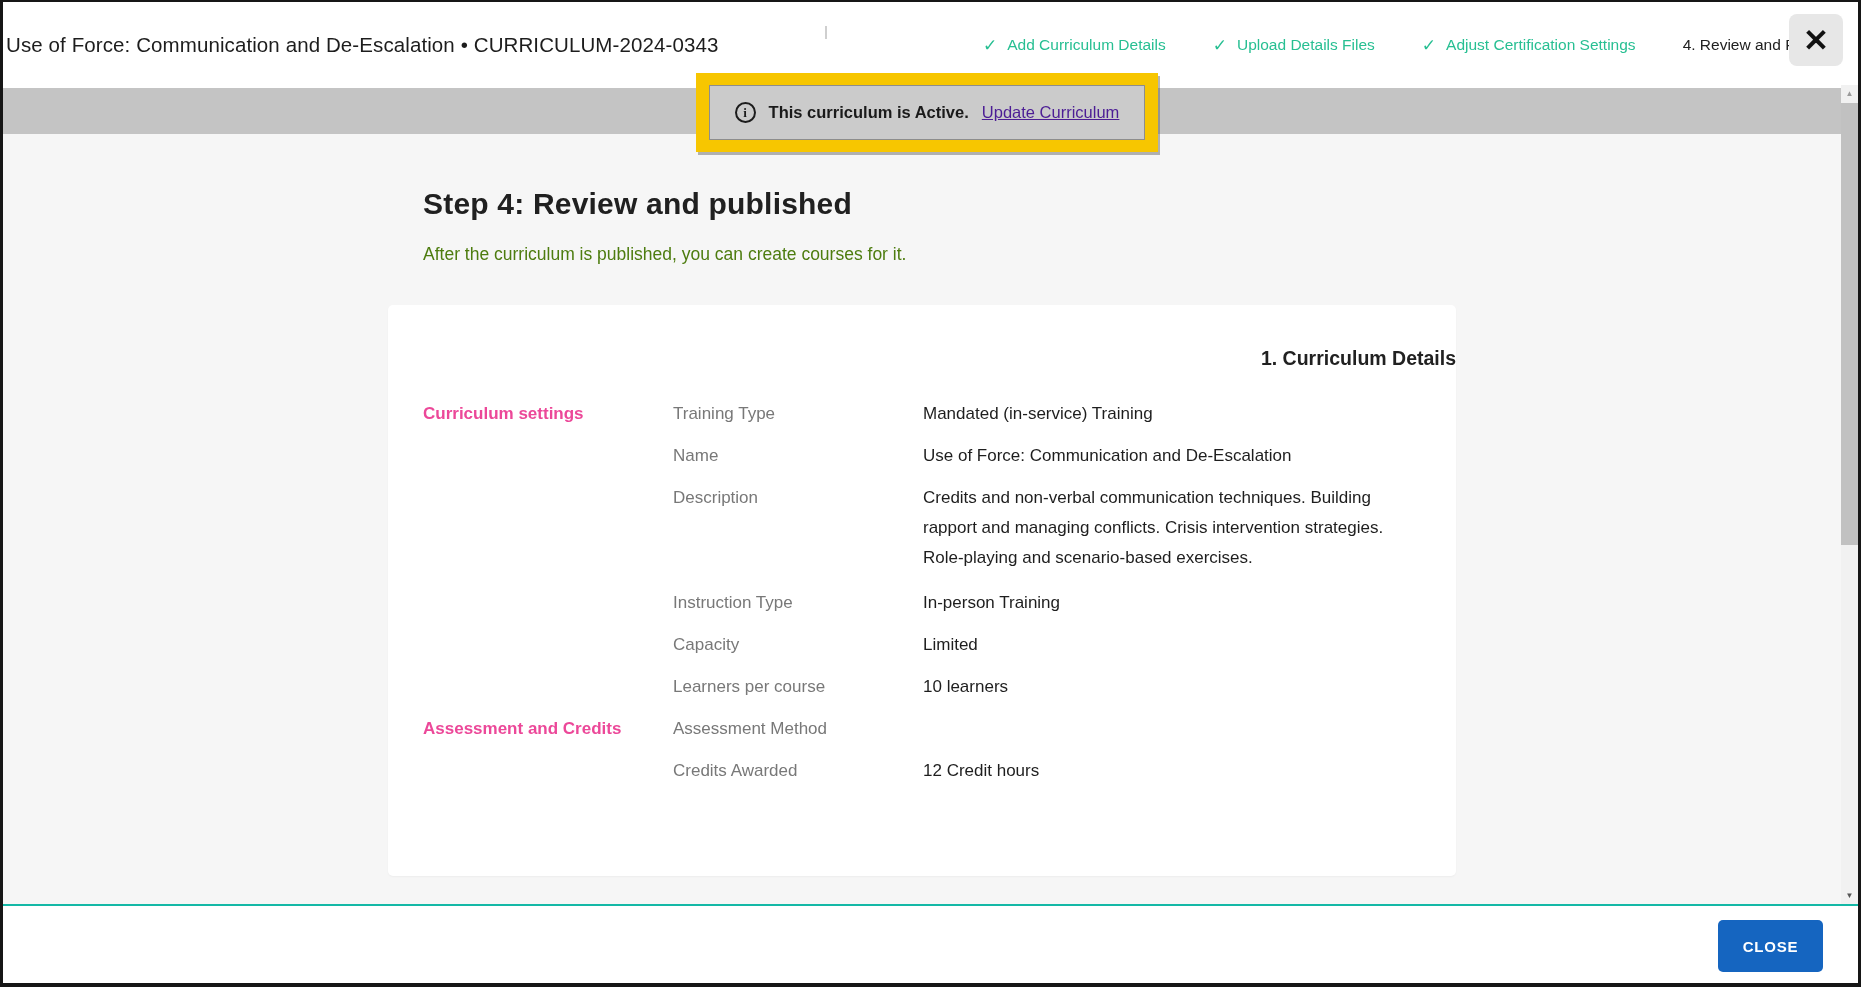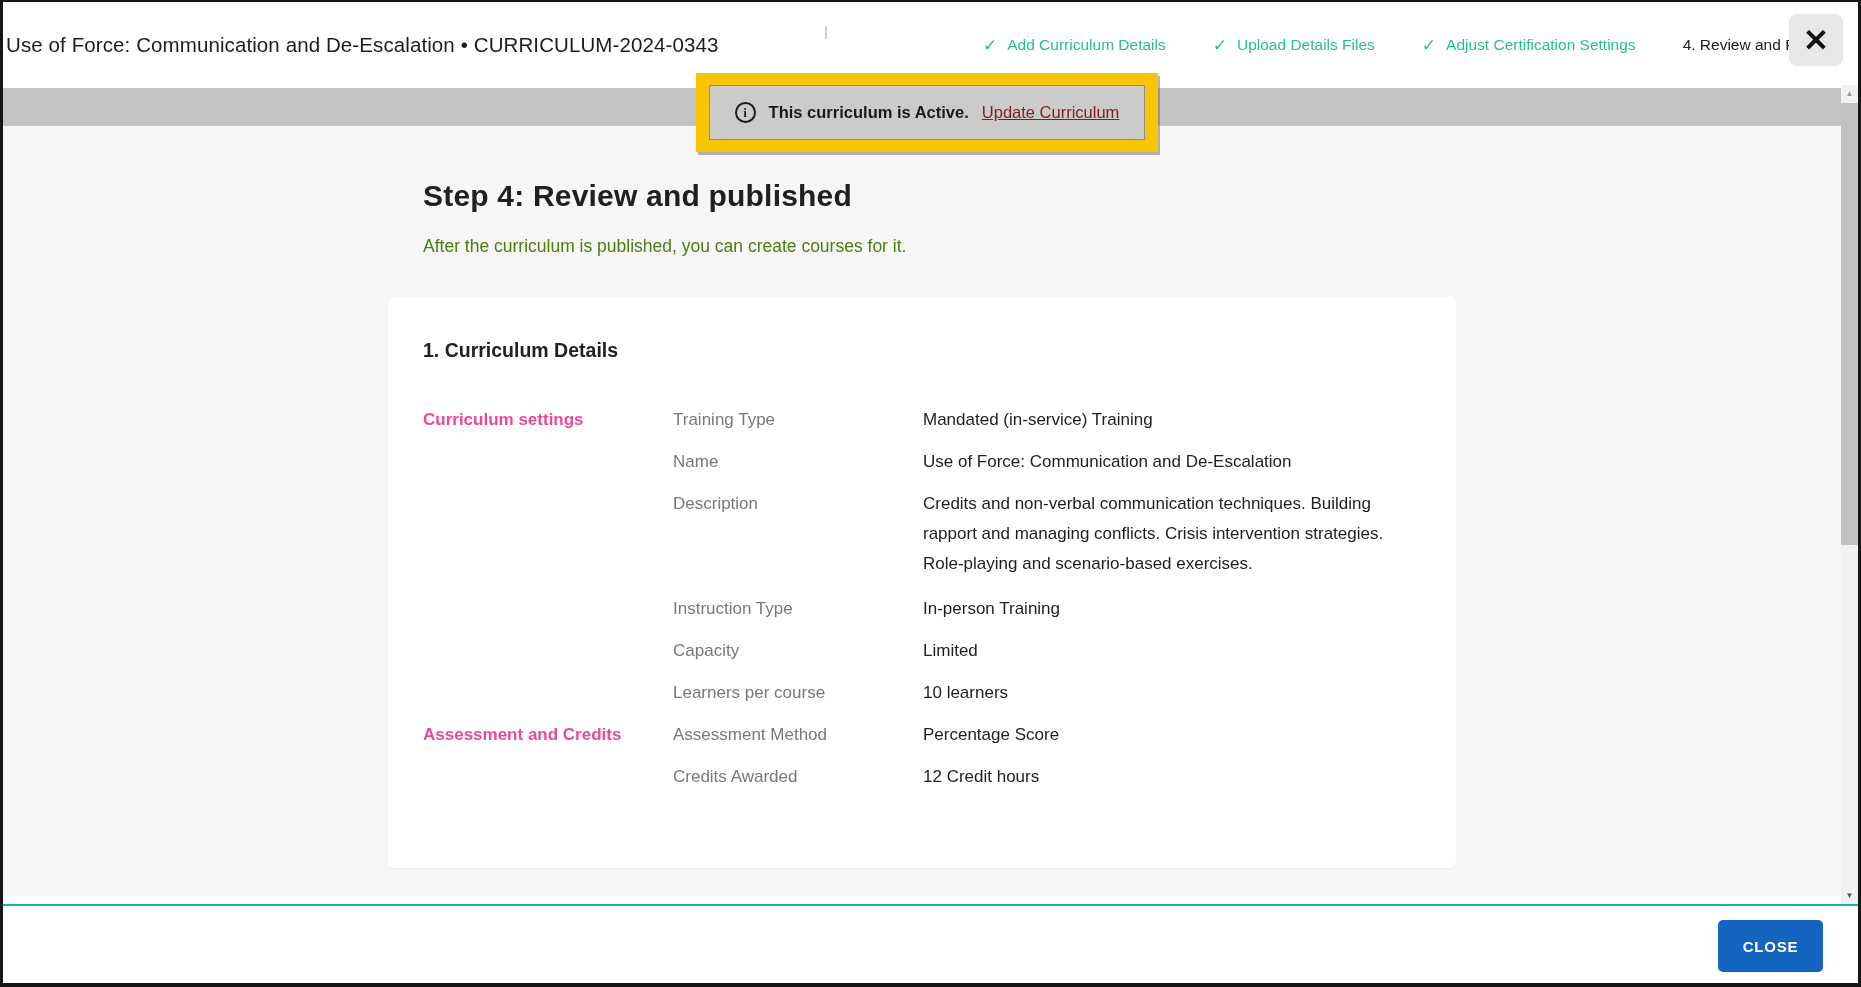--- a/index.html
+++ b/index.html
@@ -59,44 +59,44 @@
     display:flex; align-items:center; justify-content:center; gap:13px;
   }
   .info-icon{
     width:21px; height:21px; border:2px solid #1c1c1c; border-radius:50%;
     display:flex; align-items:center; justify-content:center;
     font-size:13px; font-weight:700; color:#1c1c1c; flex:0 0 auto;
     font-family:"Liberation Serif", serif;
   }
   .banner-text{ font-size:16.5px; font-weight:700; color:#1a1a1a; white-space:nowrap; }
   .banner-link{
-    font-size:16.5px; color:#7f1d1d; text-decoration:underline;
+    font-size:16.5px; color:#4c1d95; text-decoration:underline;
     white-space:nowrap; cursor:pointer;
   }
 
   
   .content{
-    position:absolute; left:0; top:124px; width:1838px; height:770px;
+    position:absolute; left:0; top:132px; width:1838px; height:770px;
     background:#f6f6f6;
   }
   .page-title{
     position:absolute; left:420px; top:53px;
     font-size:30px; font-weight:700; color:#202020; letter-spacing:.2px;
   }
   .page-sub{
     position:absolute; left:420px; top:110px;
     font-size:17.5px; color:#4d7c0f;
   }
   .card{
     position:absolute; left:385px; top:171px; width:1068px; height:571px;
     background:#ffffff; border-radius:5px;
     box-shadow:0 1px 2px rgba(0,0,0,.04);
     padding:42px 0 0 35px;
   }
-  .card-title{ font-size:19.5px; font-weight:700; color:#212121; margin-bottom:48px; }
+  .card-title{ font-size:19.5px; font-weight:700; color:#212121; margin-bottom:34px;text-align:right; }
   .drow{
     display:grid; grid-template-columns:250px 250px 470px;
     margin-bottom:23px; font-size:17px; line-height:19px;
   }
   .drow .c1{ font-weight:700; color:#ec4899; }
   .drow .c2{ color:#787878; }
   .drow .c3{ color:#1e1e1e; }
   .drow.desc{ margin-bottom:20px; }
   .drow.desc .c3{ line-height:30px; margin-top:-5px; }
   .drow.section-gap{ margin-top:21px; }
@@ -200,21 +200,20 @@
         <div class="c3">Limited</div>
       </div>
       <div class="drow">
         <div class="c1"></div>
         <div class="c2">Learners per course</div>
         <div class="c3">10 learners</div>
       </div>
       <div class="drow section-gap">
         <div class="c1">Assessment and Credits</div>
         <div class="c2">Assessment Method</div>
-        <div class="c3">Percentage Score</div>
       </div>
       <div class="drow">
         <div class="c1"></div>
         <div class="c2">Credits Awarded</div>
         <div class="c3">12 Credit hours</div>
       </div>
     </div>
   </div>
 
   <div class="scrollbar">

